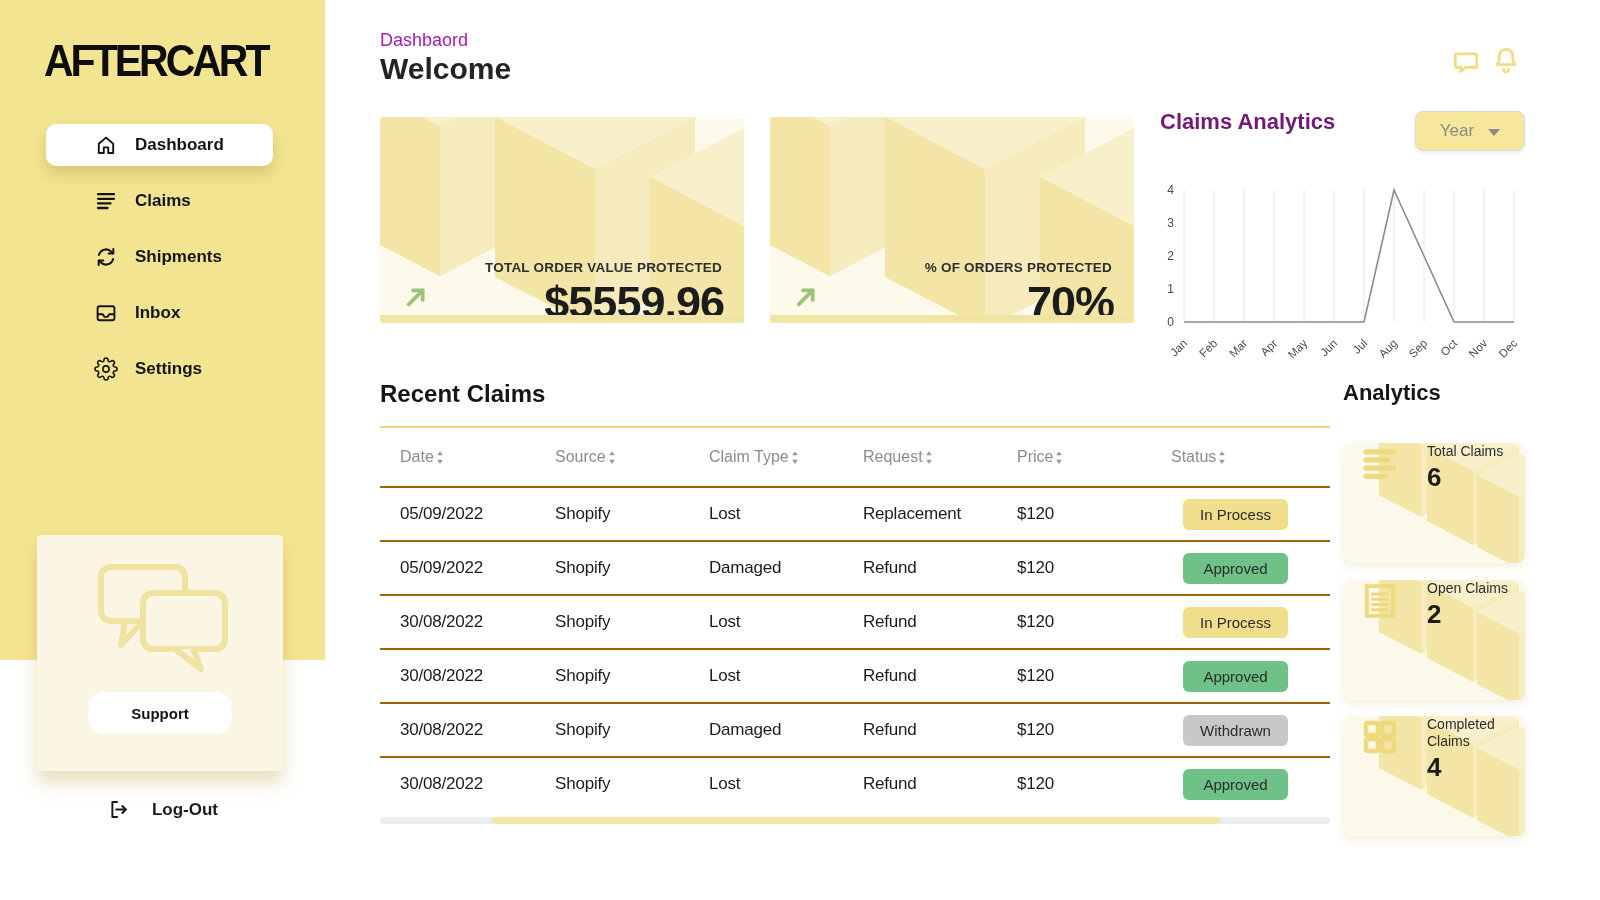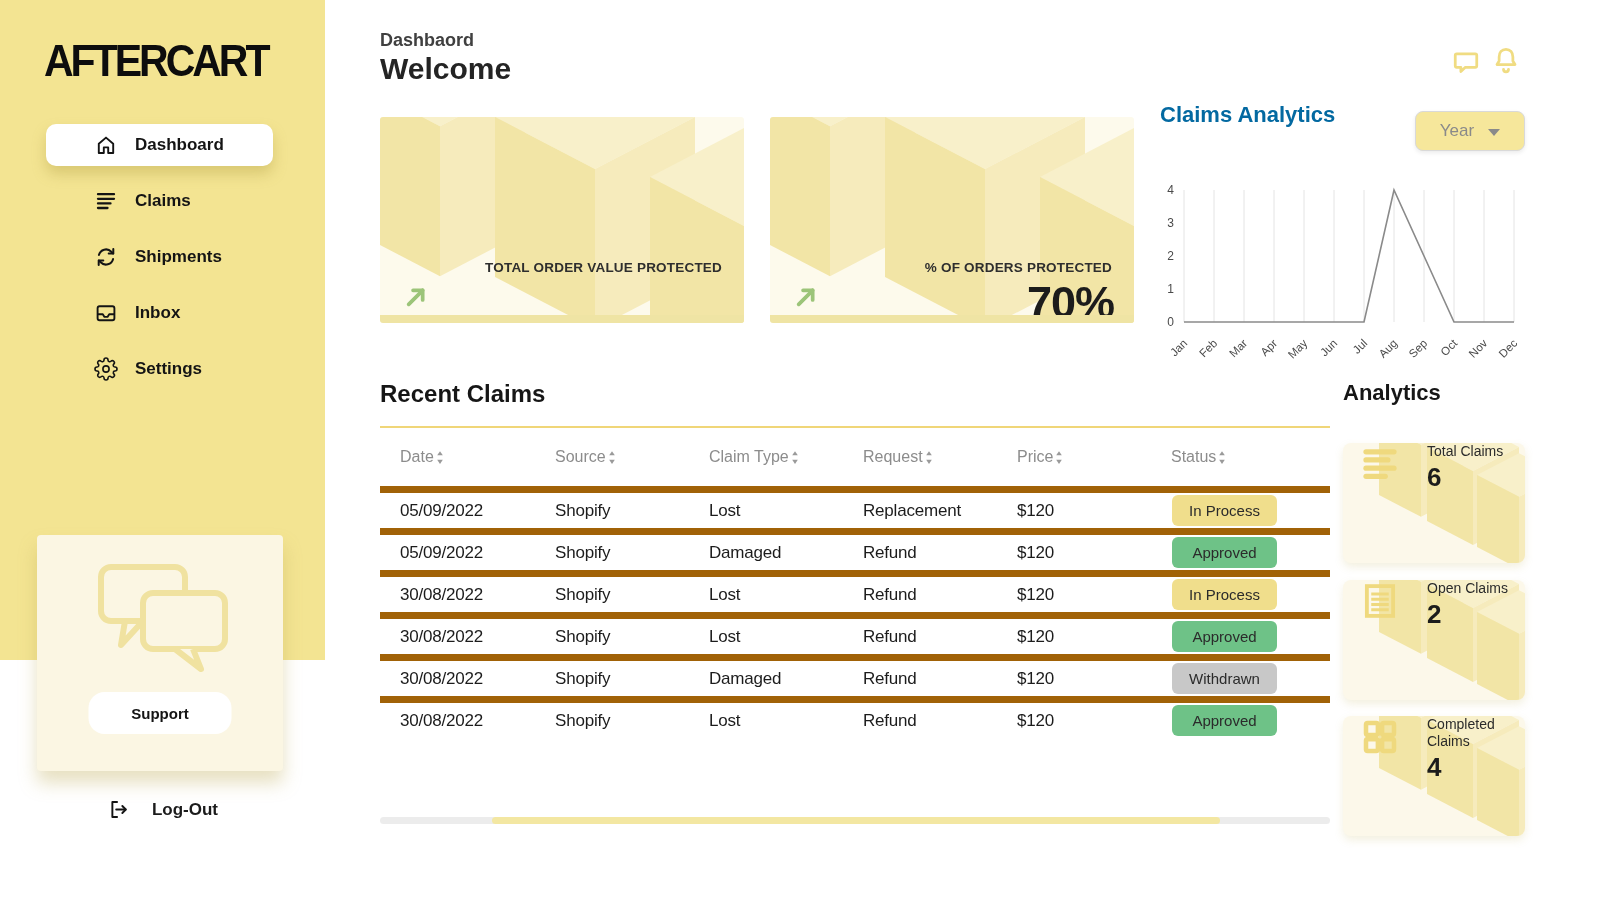--- a/index.html
+++ b/index.html
@@ -22,21 +22,21 @@
   .bubbles{position:absolute;left:50%;top:22px;transform:translateX(-50%)}
   .support-btn{position:absolute;left:50%;transform:translateX(-50%);top:157px;width:143px;height:42px;
                background:#fff;border:none;border-radius:16px;font-family:"Liberation Sans",sans-serif;
                font-size:15px;font-weight:600;color:#141414;cursor:pointer}
   .logout{position:absolute;left:0;top:798px;width:325px;display:flex;justify-content:center;
           align-items:center;gap:22px;font-size:17px;font-weight:600;cursor:pointer}
   .logout .ic{width:23px;height:23px;color:#141414}
   .logout .ic svg{width:23px;height:23px;display:block}
 
   
-  .breadcrumb{position:absolute;left:380px;top:30px;font-size:18px;font-weight:700;color:#404040}
+  .breadcrumb{position:absolute;left:380px;top:30px;font-size:18px;font-weight:400;color:#a21caf}
   .page-title{position:absolute;left:380px;top:52px;font-size:30px;font-weight:800;color:#242424}
   .search-box{position:absolute;left:1213px;top:40px;width:232px;height:45px;background:#FBF5DE;
               border-radius:10px;display:flex;align-items:center;padding:0 12px 0 16px}
   .search-box input{flex:1;min-width:0;border:none;background:transparent;outline:none;
                     font-family:"Liberation Sans",sans-serif;font-size:16px;color:#444}
   .search-box input::placeholder{color:#A8A8A8}
   .search-ic{width:24px;height:24px;color:#EDD172;cursor:pointer}
   .search-ic svg{width:24px;height:24px;display:block}
   .hdr-ic{position:absolute;width:30px;height:30px;color:#F0DC82;cursor:pointer}
   .hdr-ic svg{width:30px;height:30px;display:block}
@@ -48,39 +48,39 @@
   .stat-card.c1{left:380px}.stat-card.c2{left:770px}
   .stat-card .decor{position:absolute;left:0;top:0}
   .stat-strip{position:absolute;left:0;bottom:0;width:100%;height:8px;background:#EFE4A4}
   .stat-label{position:absolute;right:22px;top:143px;font-size:13.5px;font-weight:700;color:#2e2e2e;
               letter-spacing:.2px;white-space:nowrap}
   .stat-value{position:absolute;right:20px;top:160px;font-size:45px;font-weight:800;color:#1c1c1c;letter-spacing:-1px}
   .stat-arrow{position:absolute;left:20px;top:164px;width:32px;height:32px;color:#9CC479}
   .stat-arrow svg{width:32px;height:32px;display:block}
 
   
-  .ca-title{position:absolute;left:1160px;top:102px;font-size:22px;font-weight:800;color:#0369a1}
+  .ca-title{position:absolute;left:1160px;top:109px;font-size:22px;font-weight:800;color:#701a75}
   .range-btn{position:absolute;left:1415px;top:111px;width:110px;height:40px;background:#F6E79B;
              border:1px solid #D9D9D9;border-radius:8px;display:flex;align-items:center;justify-content:center;
              gap:14px;font-size:17px;color:#8a8a8a;cursor:pointer;box-shadow:0 2px 4px rgba(0,0,0,.08)}
   .caret{width:0;height:0;border-left:6px solid transparent;border-right:6px solid transparent;
          border-top:7px solid #8a8a8a;margin-top:2px}
   .chart-wrap{position:absolute;left:1152px;top:180px}
 
   
   .rc-title{position:absolute;left:380px;top:380px;font-size:24px;font-weight:800;color:#161616}
   .rc-underline{position:absolute;left:380px;top:426px;width:950px;height:2px;background:#F0D678}
   .table{position:absolute;left:380px;top:428px;width:950px}
   .thead,.trow{display:grid;grid-template-columns:155px 154px 154px 154px 154px 1fr;align-items:center}
   .thead{height:58px}
   .th{display:flex;align-items:center;gap:1px;font-size:16px;color:#8c8c8c;padding-left:20px;cursor:pointer}
   .th svg{width:10px;height:15px;display:block}
-  .trow{height:42px;border-top:7px solid #a16207;cursor:pointer}
+  .trow{height:54px;border-top:2px solid #a16207;cursor:pointer}
   .td{font-size:17px;color:#1c1c1c;padding-left:20px;letter-spacing:-.2px}
-  .badge{width:105px;height:31px;margin-left:21px;border-radius:6px;display:flex;align-items:center;
+  .badge{width:105px;height:31px;margin-left:32px;border-radius:6px;display:flex;align-items:center;
          justify-content:center;font-size:15px;color:#2b2b2b}
   .scrollbar{position:absolute;left:380px;top:817px;width:950px;height:7px;background:#ECECEC;border-radius:4px;cursor:pointer}
   .scroll-thumb{position:absolute;left:112px;top:0;width:728px;height:7px;background:#F3E7A2;border-radius:4px;cursor:grab}
 
   
   .an-title{position:absolute;left:1343px;top:380px;font-size:22px;font-weight:800;color:#161616}
   .an-card{position:absolute;left:1343px;width:182px;height:120px;background:#FCF8EA;border-radius:8px;
            overflow:hidden;box-shadow:0 4px 8px rgba(190,170,80,.18)}
   .an-card .decor{position:absolute;left:0;top:0}
   .an-inner{position:absolute;left:16px;top:0;height:100%;display:flex;align-items:flex-start;gap:26px}
@@ -204,20 +204,21 @@
         <polygon points="398,125 478,166.6 478,306.6 398,265" fill="#F2E5A6"></polygon>
         <polygon points="478,166.6 558,125 558,265 478,306.6" fill="#F6EBBC"></polygon>
       </svg>
     <span class="stat-arrow">
         <svg viewBox="0 0 24 24" fill="none" stroke="currentColor" stroke-width="2.8" stroke-linecap="round" stroke-linejoin="round">
           <path d="M6.5 17.5 17 7"></path>
           <path d="M9.8 7H17v7.2"></path>
         </svg>
       </span>
     <div class="stat-label">TOTAL ORDER VALUE PROTECTED</div>
+    <div class="stat-value">$5559.96</div>
     <div class="stat-strip"></div>
   </div>
   <div class="stat-card c2">
     <svg class="decor boxes-lg" width="364" height="236">
         <polygon points="60,-79.2 145,-35 60,9.200000000000003 -25,-35" fill="#F8F0CA"></polygon>
         <polygon points="-25,-35 60,9.200000000000003 60,159.2 -25,115" fill="#F2E5A6"></polygon>
         <polygon points="60,9.200000000000003 145,-35 145,115 60,159.2" fill="#F6EBBC"></polygon>
         <polygon points="215,-52 315,0 215,52 115,0" fill="#F8F0CA"></polygon>
         <polygon points="115,0 215,52 215,212 115,160" fill="#F2E5A6"></polygon>
         <polygon points="215,52 315,0 315,160 215,212" fill="#F6EBBC"></polygon>

